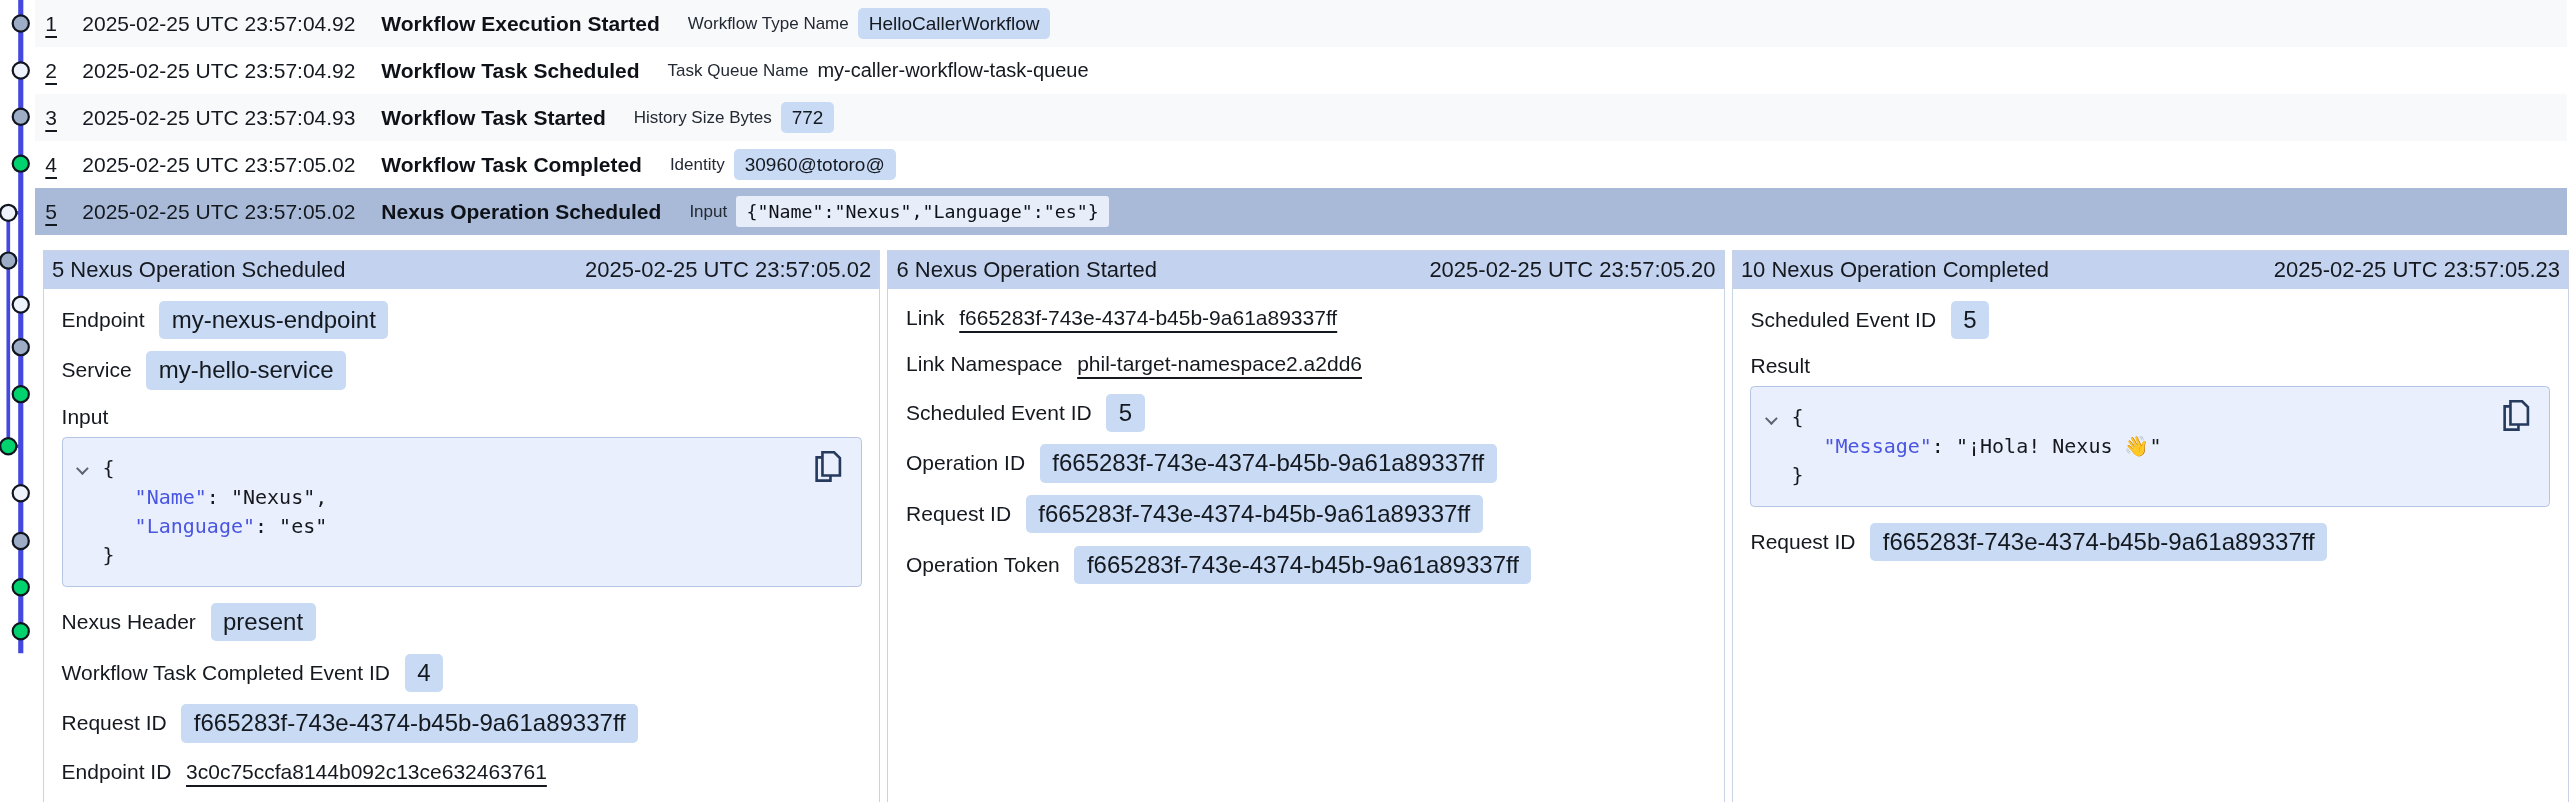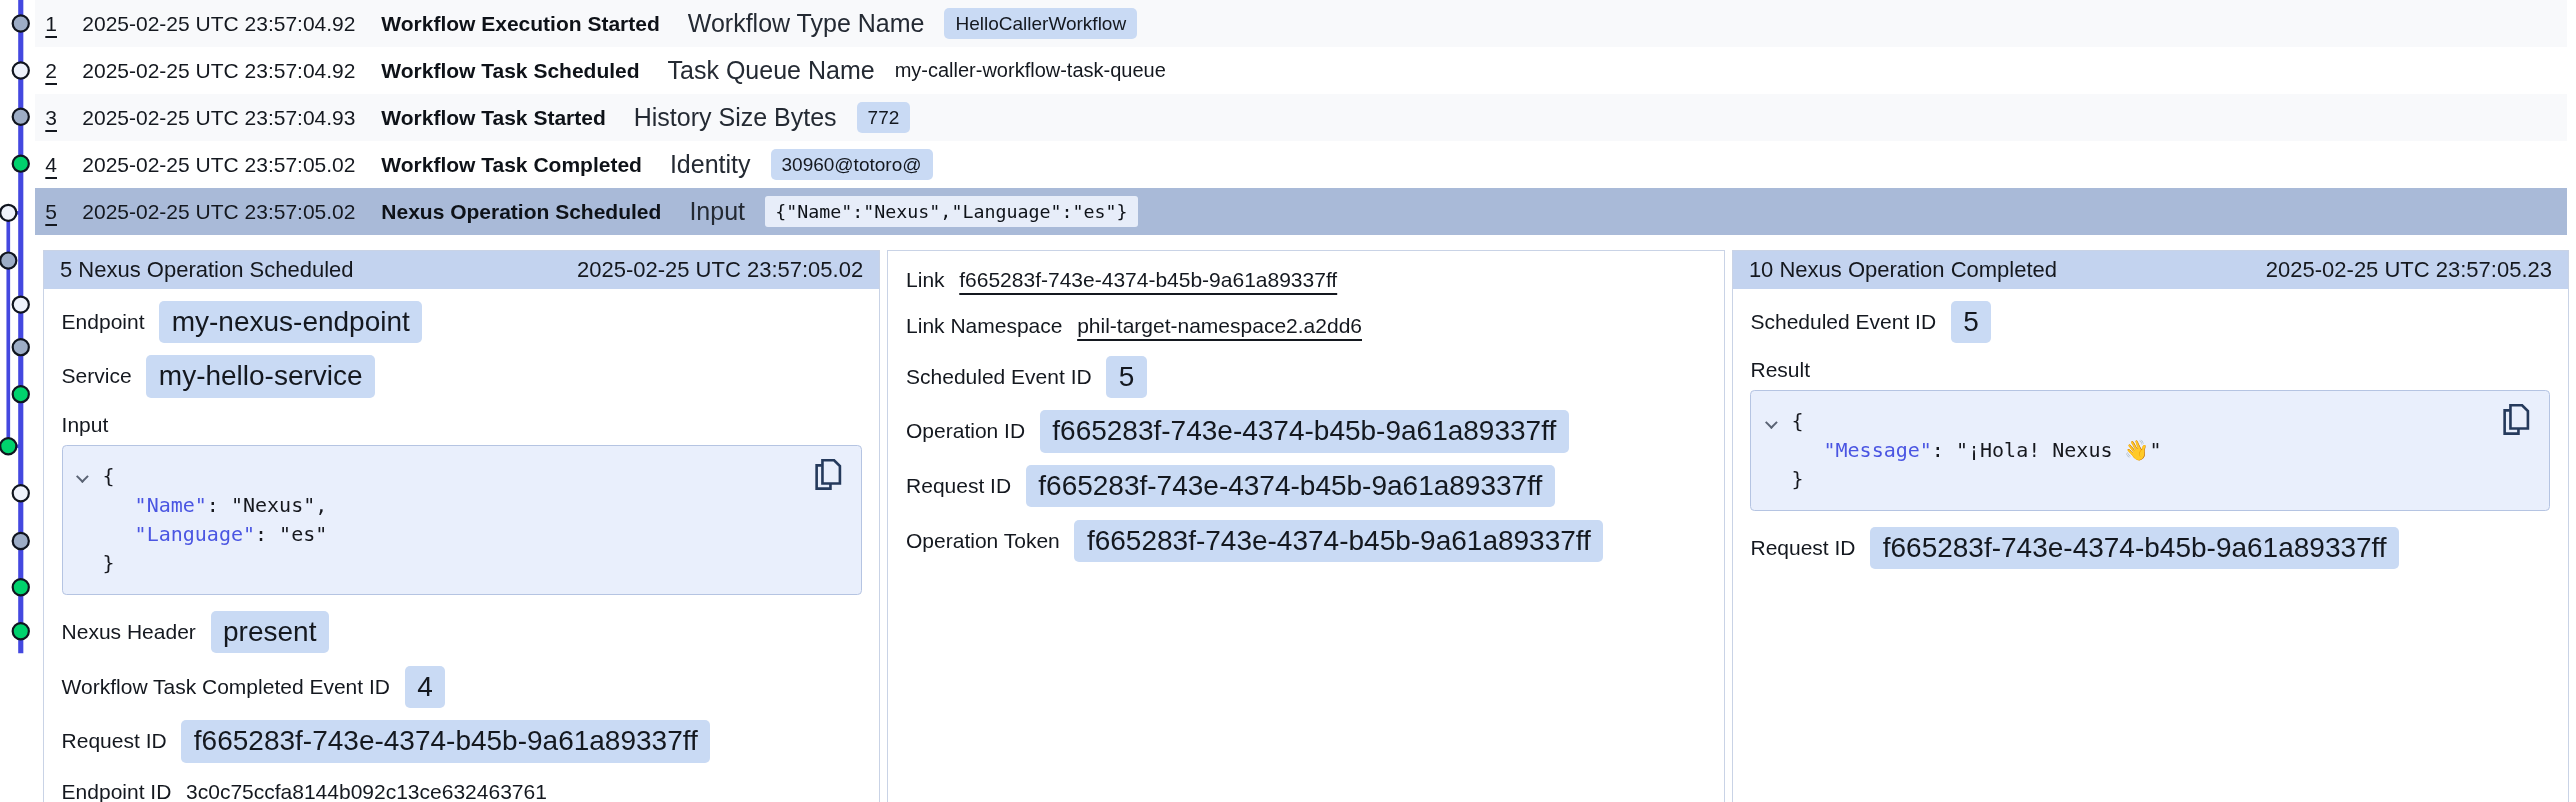--- a/index.html
+++ b/index.html
@@ -38,21 +38,21 @@
     padding-left:10.3px;padding-right:14.7px;
   }
   .event-row.odd{background:var(--row-alt)}
   .event-row.highlight{background:var(--row-highlight)}
   .evt-num{
     flex:none;width:28px;font-size:21px;color:var(--ink);
     text-decoration:underline;text-underline-offset:5.1px;text-decoration-thickness:1.5px;
   }
   .evt-time{flex:none;width:292px;margin-left:9px;font-size:21px;color:var(--ink)}
   .evt-name{flex:none;font-size:21px;font-weight:bold;color:#0e1218;margin-left:7px;margin-right:28px}
-  .evt-label{flex:none;font-size:25px;color:var(--ink-soft);margin-right:20px}
+  .evt-label{flex:none;font-size:17px;color:var(--ink-soft);margin-right:9px}
   .badge{
     background:var(--badge-bg);border-radius:5px;padding:4.4px 11px;
     font-size:19px;color:var(--ink);white-space:nowrap;text-align:center;
   }
   .evt-link{
     font-size:20px;color:var(--ink);white-space:nowrap;
     text-underline-offset:5.1px;text-decoration-thickness:1.8px;
   }
   .evt-chip{
     font-family:"DejaVu Sans Mono",monospace;font-size:18.3px;color:#0e1218;
@@ -64,28 +64,28 @@
     position:absolute;left:43px;top:250px;width:2526px;height:553px;
     display:flex;gap:7.3px;z-index:2;
   }
   .panel{
     flex:1 1 0;min-width:0;background:#fff;
     border:1.5px solid var(--panel-border);border-bottom:none;
     display:flex;flex-direction:column;
   }
   .panel-header{
     flex:none;height:38px;background:var(--header-bg);
-    display:flex;align-items:center;justify-content:space-between;padding:0 16px;gap:31px;
+    display:flex;align-items:center;justify-content:space-between;padding:0 8px;gap:31px;
   }
   .panel-title{font-size:22px;color:#15181e}
   .panel-time{font-size:22px;color:#15181e}
   .panel-body{flex:1;padding:11.7px 17.6px 0 17.6px;overflow:hidden}
   .field{display:flex;align-items:center;min-height:34px;margin-bottom:12.5px}
   .field-label{font-size:21px;color:var(--ink);margin-right:14.7px;white-space:nowrap}
-  .panel .badge{font-size:28px;padding:5.1px 12.5px}
+  .panel .badge{font-size:24px;padding:5.1px 12.5px}
   .link-value{
     font-size:21px;color:var(--ink);white-space:nowrap;
     text-decoration:underline;text-underline-offset:5.9px;text-decoration-thickness:1.8px;
   }
   .field.label-only{margin-bottom:5.9px;min-height:29px}
 
   
   .codeblock{
     position:relative;background:var(--code-bg);
     border:1.5px solid var(--code-border);border-radius:4.4px;
@@ -220,20 +220,24 @@
     <span class="field-label">Request ID</span>
   <span class="badge">f665283f-743e-4374-b45b-9a61a89337ff</span>
         </div>
         <div class="field">
     <span class="field-label">Endpoint ID</span>
   <span class="link-value">3c0c75ccfa8144b092c13ce632463761</span>
         </div>
       </div>
   </section>
     <section class="panel">
+    <header class="panel-header">
+      <span class="panel-title">6 Nexus Operation Started</span>
+      <span class="panel-time">2025-02-25 UTC 23:57:05.20</span>
+    </header>
     <div class="panel-body">
         <div class="field">
     <span class="field-label">Link</span>
   <span class="link-value">f665283f-743e-4374-b45b-9a61a89337ff</span>
         </div>
         <div class="field">
     <span class="field-label">Link Namespace</span>
   <span class="link-value">phil-target-namespace2.a2dd6</span>
         </div>
         <div class="field">

